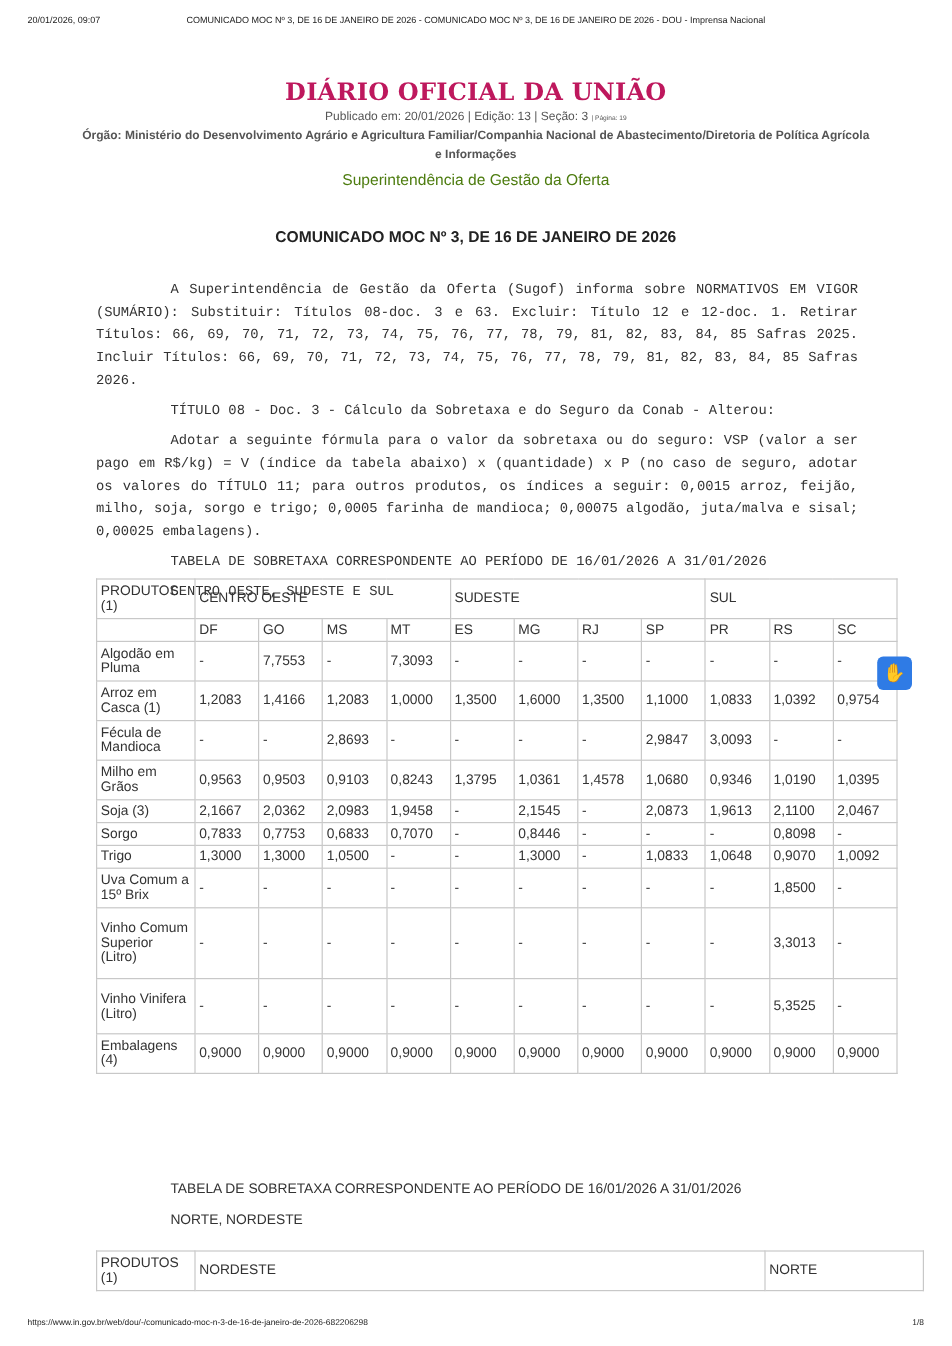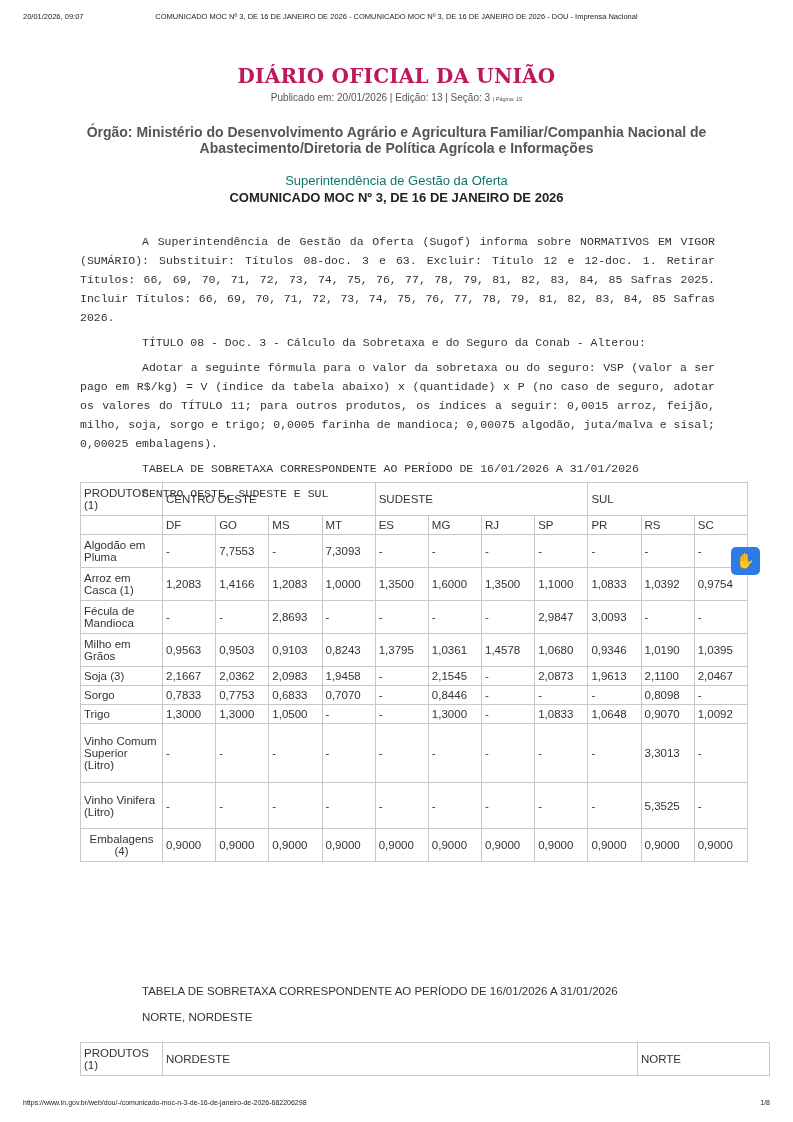--- a/index.html
+++ b/index.html
@@ -8,22 +8,22 @@
   .print-header .date { position: absolute; left: 23px; }
   .print-header .title { position: absolute; left: 0; width: 793px; text-align: center; }
   .print-footer { position: absolute; top: 1099px; left: 0; width: 793px; font-size: 7px; color: #222; }
   .print-footer .url { position: absolute; left: 23px; }
   .print-footer .page { position: absolute; right: 23px; }
 
   .masthead { position: absolute; top: 64px; left: 0; width: 793px; text-align: center; }
   .masthead h1 { margin: 0; font-family: "DejaVu Serif", serif; font-weight: bold; font-size: 20px; color: #be185d; letter-spacing: 0.2px; }
   .pubinfo { margin-top: 4px; font-size: 10px; color: #555; }
   .pubinfo .small { font-size: 5.5px; }
-  .orgao { margin: 21px auto 0; width: 660px; font-size: 14px; font-weight: bold; color: #555; line-height: 16px; }
-  .section-title { margin-top: 17px; font-size: 13px; color: #0f766e; }
+  .orgao { margin: 3px auto 0; width: 660px; font-size: 10px; font-weight: bold; color: #555; line-height: 16px; }
+  .section-title { margin-top: 4px; font-size: 13px; color: #4d7c0f; }
 
   .doc-title { position: absolute; top: 190px; left: 0; width: 793px; text-align: center; font-weight: bold; font-size: 13px; color: #222; }
 
   .content { position: absolute; top: 232px; left: 80px; width: 635px; font-size: 11.5px; color: #333; line-height: 19px; font-family: Liberation Mono, monospace; }
   .content p { margin: 0 0 6px 0; text-align: justify; text-indent: 62px; }
 
   .tbl { position: absolute; left: 80px; border-collapse: collapse; font-size: 11.5px; color: #333; border-radius: 20px; }
   .tbl td { border: 1px solid #c8c8c8; padding: 2px 3px; vertical-align: middle; line-height: 12px; }
   .tbl td.prod { width: 75px; }
   .tbl1 { top: 482px; width: 668px; }
@@ -175,20 +175,34 @@
         <td>-</td>
         <td>-</td>
         <td>1,3000</td>
         <td>-</td>
         <td>1,0833</td>
         <td>1,0648</td>
         <td>0,9070</td>
         <td>1,0092</td>
       </tr>
       <tr>
+        <td class="prod" style="height: 28px;">Uva Comum a 15º Brix</td>
+        <td>-</td>
+        <td>-</td>
+        <td>-</td>
+        <td>-</td>
+        <td>-</td>
+        <td>-</td>
+        <td>-</td>
+        <td>-</td>
+        <td>-</td>
+        <td>1,8500</td>
+        <td>-</td>
+      </tr>
+      <tr>
         <td class="prod" style="height: 54px;">Vinho Comum Superior (Litro)</td>
         <td>-</td>
         <td>-</td>
         <td>-</td>
         <td>-</td>
         <td>-</td>
         <td>-</td>
         <td>-</td>
         <td>-</td>
         <td>-</td>
@@ -203,21 +217,21 @@
         <td>-</td>
         <td>-</td>
         <td>-</td>
         <td>-</td>
         <td>-</td>
         <td>-</td>
         <td>5,3525</td>
         <td>-</td>
       </tr>
       <tr>
-        <td class="prod" style="height: 28px; text-align: center;">Embalagens (4)</td>
+        <td class="prod" style="height: 28px;">Embalagens (4)</td>
         <td>0,9000</td>
         <td>0,9000</td>
         <td>0,9000</td>
         <td>0,9000</td>
         <td>0,9000</td>
         <td>0,9000</td>
         <td>0,9000</td>
         <td>0,9000</td>
         <td>0,9000</td>
         <td>0,9000</td>

